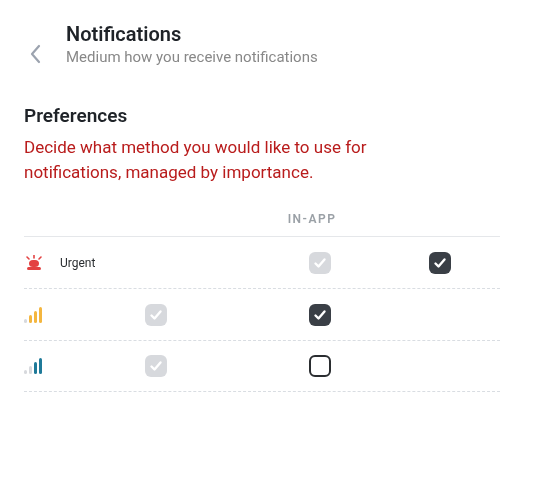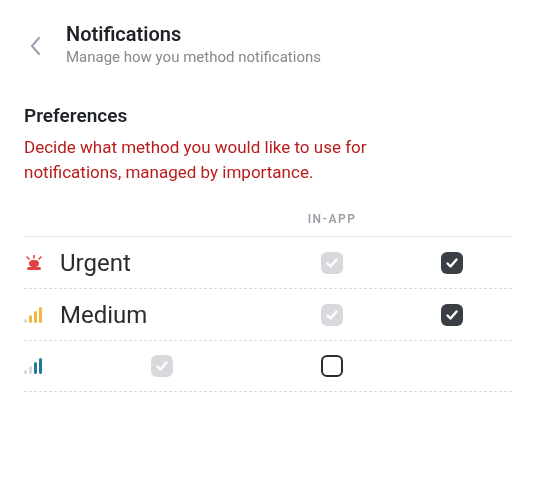--- a/index.html
+++ b/index.html
@@ -6,21 +6,21 @@
   body {
     font-family: -apple-system, BlinkMacSystemFont, "Segoe UI", Roboto, sans-serif;
     background: #fff;
     width: 536px;
     height: 500px;
     overflow: hidden;
     color: #111;
   }
   .header {
     display: flex;
-    align-items: center;
+    align-items: flex-end;
     padding: 22px 32px 10px 24px;
     gap: 18px;
   }
   .back-btn {
     margin-top: 4px;
     width: 24px;
     height: 24px;
     display: flex;
     align-items: center;
     justify-content: center;
@@ -33,21 +33,21 @@
     font-size: 20px;
     font-weight: 600;
     color: #1f2328;
   }
   .page-subtitle {
     font-size: 15px;
     color: #888;
     margin-top: 2px;
   }
   .section {
-    padding: 28px 24px 0 24px;
+    padding: 28px 36px 0 24px;
   }
   .section-title {
     font-size: 19px;
     font-weight: 600;
     color: #1f2328;
   }
   .section-desc {
     margin-top: 8px;
     font-size: 17px;
     color: #b91c1c;
@@ -56,20 +56,21 @@
   }
   .table {
     margin-top: 28px;
     width: 100%;
   }
   .thead {
     display: grid;
     grid-template-columns: 28px 1fr 120px 120px;
     align-items: center;
     padding: 0 0 10px 0;
+    gap: 8px;
   }
   .th {
     font-size: 12px;
     letter-spacing: 1.5px;
     color: #9aa0a6;
     text-align: center;
     font-weight: 600;
   }
   .row {
     display: grid;
@@ -86,21 +87,21 @@
   }
   .row:last-of-type {
     border-bottom: 1px dashed #d9dde2;
   }
   .icon-cell {
     display:flex;
     align-items:center;
     justify-content:flex-start;
   }
   .label-cell {
-    font-size: 24px;
+    font-size: 12px;
     color: #2a2d30;
     padding-left: 8px;
   }
   .cb-cell {
     display:flex;
     align-items:center;
     justify-content:center;
   }
   .checkbox {
     width: 22px;
@@ -144,21 +145,21 @@
 <body>
 
 <div class="header">
   <div class="back-btn">
     <svg width="14" height="20" viewBox="0 0 14 20" fill="none" stroke="currentColor" stroke-width="2.2" stroke-linecap="round" stroke-linejoin="round">
         <polyline points="10,2 3,10 10,18"></polyline>
       </svg>
   </div>
   <div class="title-block">
     <div class="page-title">Notifications</div>
-    <div class="page-subtitle">Manage how you method notifications</div>
+    <div class="page-subtitle">Medium how you receive notifications</div>
   </div>
 </div>
 
 <div class="section">
   <div class="section-title">Preferences</div>
   <div class="section-desc">Decide what method you would like to use for notifications, managed by importance.</div>
 
   <div class="table">
     <div class="thead">
       <div></div>
@@ -196,21 +197,20 @@
 
     <div class="row">
       <div class="icon-cell">
         <div class="bars">
             <span style="height:4px;background:#d7d9dd"></span>
             <span style="height:8px;background:#f4b63f"></span>
             <span style="height:12px;background:#f4b63f"></span>
             <span style="height:16px;background:#f4b63f"></span>
           </div>
       </div>
-      <div class="label-cell">Medium</div>
       <div class="cb-cell">
           <div class="checkbox cb-disabled-checked disabled">
             <svg class="checkmark" viewBox="0 0 14 14">
               <polyline points="2.5,7.5 5.5,10.5 11.5,3.5" fill="none" stroke="#fff" stroke-width="2.4" stroke-linecap="round" stroke-linejoin="round"></polyline>
             </svg>
           </div>
         </div>
       <div class="cb-cell">
           <div class="checkbox cb-checked">
             <svg class="checkmark" viewBox="0 0 14 14">

